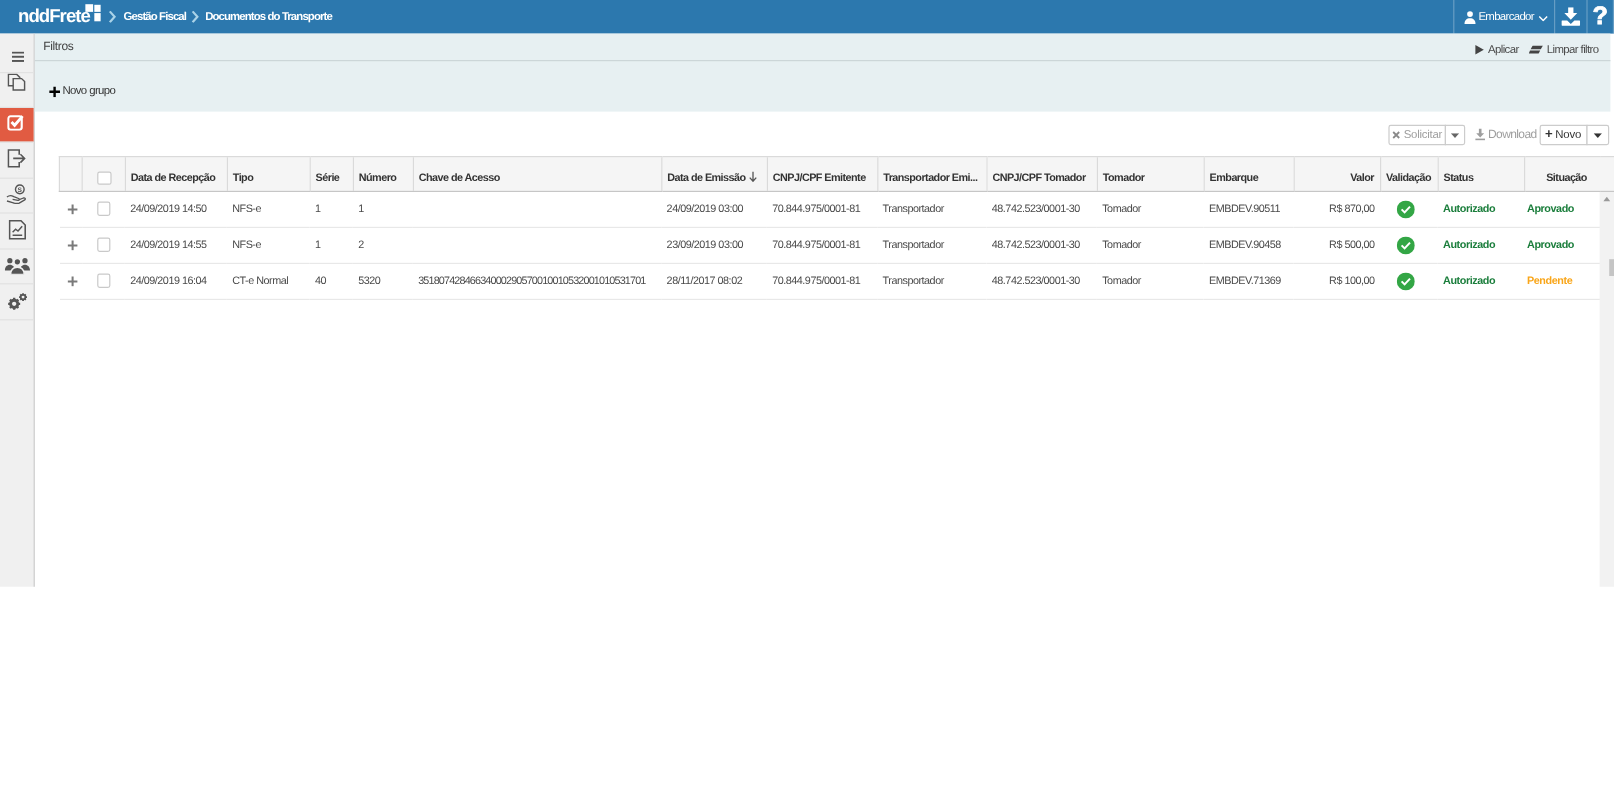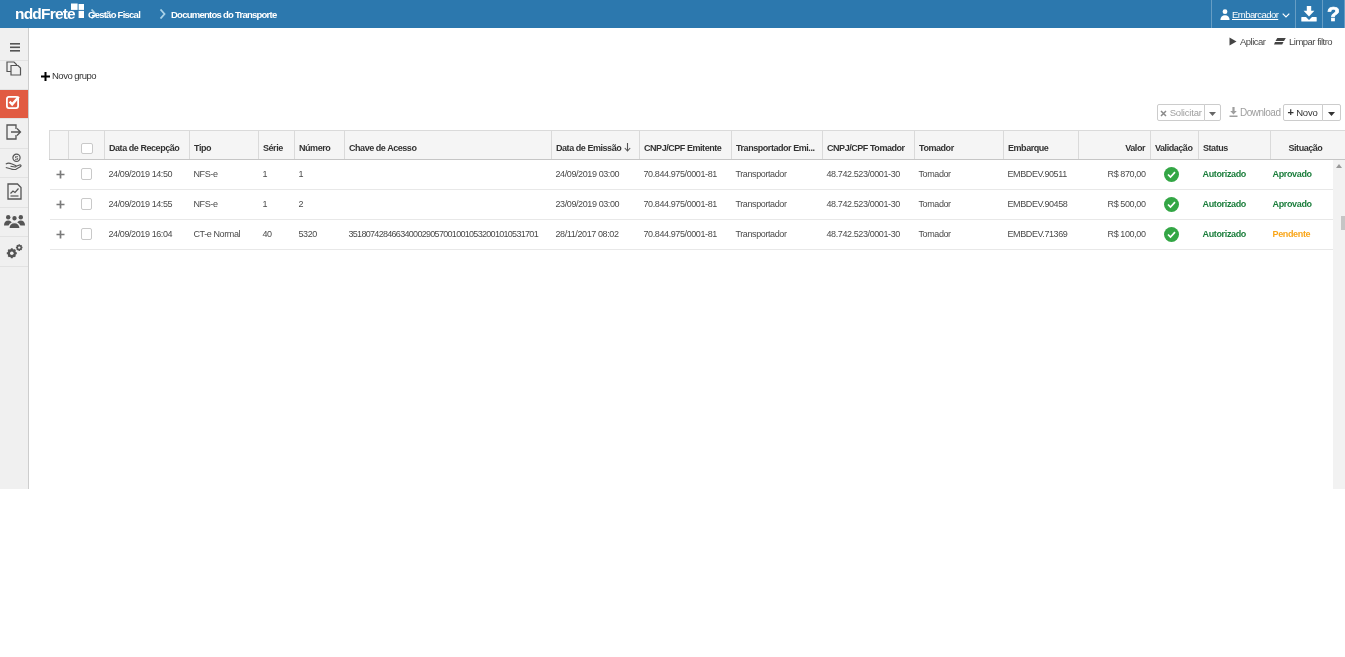--- a/index.html
+++ b/index.html
@@ -6,21 +6,21 @@
   html,body { width:1345px; height:657px; overflow:hidden; }
   body { font-family:"Liberation Sans", sans-serif; }
   #app { position:relative; width:1345px; height:489px; background:#fff; overflow:hidden; }
   .abs { position:absolute; }
 
   
   #topbar { left:0; top:0; width:1345px; height:28px; background:#2c78ae; }
   #logo { left:15px; top:4.5px; color:#fff; font-size:15.5px; font-weight:bold; letter-spacing:-0.8px; }
   .crumb { top:0; height:28px; line-height:29px; color:#fff; font-size:9.5px; font-weight:bold; letter-spacing:-0.75px; }
   .tdiv { top:0; width:1px; height:28px; background:rgba(255,255,255,0.28); }
-  #embText { left:1232px; top:0; height:28px; line-height:29px; color:#fff; font-size:9.5px; letter-spacing:-0.55px;text-decoration:underline; }
+  #embText { left:1232px; top:0; height:28px; line-height:29px; color:#fff; font-size:9.5px; letter-spacing:-0.55px; }
   #qmark { left:1327px; top:0; height:28px; line-height:28px; color:#fff; font-size:21px; font-weight:bold; -webkit-text-stroke:0.7px #fff; }
 
   
   #sidebar { left:0; top:28px; width:29px; height:627.5px; background:#f0f0f0; border-right:1px solid #cdcdcd; }
   .scell-sep { left:0; width:28px; height:1px; background:#e2e2e2; }
   #redtile { left:0; top:61.5px; width:28px; height:28px; background:#e15b42; }
 
   
   #filters { left:29px; top:28px; width:1312.5px; height:65px; background:#e7f0f2; }
   #filtrosLbl { left:7px; top:0; height:22.5px; line-height:24px; font-size:10px; color:#424242; letter-spacing:-0.3px; }
@@ -67,21 +67,21 @@
   <div id="topbar" class="abs"></div>
   <div id="logo" class="abs">nddFrete</div>
   <svg class="abs" style="left:71px; top:3px;" width="13" height="15" viewBox="0 0 13 15">
     <rect x="0" y="0.5" width="6.6" height="6.4" fill="#fff"></rect>
     <rect x="7.6" y="1" width="5.4" height="5.9" fill="#fff"></rect>
     <rect x="7.6" y="7.9" width="5.4" height="7.1" fill="#fff"></rect>
   </svg>
   <svg class="abs" style="left:90px; top:9px;" width="7" height="10" viewBox="0 0 7 10">
       <path d="M1.5 0.5 L5.5 5 L1.5 9.5" stroke="#aad3e8" stroke-width="1.8" fill="none"></path>
     </svg>
-  <div class="crumb abs" style="left:88px;">Gestão Fiscal</div>
+  <div class="crumb abs" style="left:103px;">Gestão Fiscal</div>
   <svg class="abs" style="left:159px; top:9px;" width="7" height="10" viewBox="0 0 7 10">
       <path d="M1.5 0.5 L5.5 5 L1.5 9.5" stroke="#aad3e8" stroke-width="1.8" fill="none"></path>
     </svg>
   <div class="crumb abs" style="left:171px;">Documentos do Transporte</div>
 
   <div class="tdiv abs" style="left:1211px;"></div>
   <div class="tdiv abs" style="left:1295px;"></div>
   <div class="tdiv abs" style="left:1322px;"></div>
   <div class="tdiv abs" style="left:1343.5px;"></div>
 
@@ -161,20 +161,24 @@
       </g>
       <circle cx="6.8" cy="10.2" r="1.8" fill="#f0f0f0"></circle>
       <circle cx="14.2" cy="4.6" r="2.7"></circle>
       <g stroke="#555" stroke-width="1.5">
         <path d="M14.2 1.3 L14.2 7.9 M10.9 4.6 L17.5 4.6 M11.9 2.3 L16.5 6.9 M11.9 6.9 L16.5 2.3"></path>
       </g>
       <circle cx="14.2" cy="4.6" r="1.2" fill="#f0f0f0"></circle>
     </g>
   </svg>
 
+  <div id="filters" class="abs">
+    <div id="filtersHead" class="abs"></div>
+    <div id="filtrosLbl" class="abs">Filtros</div>
+  </div>
 
   <svg class="abs" style="left:1229px; top:36.5px;" width="8" height="9" viewBox="0 0 8 9">
       <path d="M0.5 0.5 L7.5 4.5 L0.5 8.5 Z" fill="#444"></path>
     </svg>
   <div class="flt-act abs" style="left:1240px; top:30px;">Aplicar</div>
   <svg class="abs" style="left:1274px; top:38px;" width="12" height="7" viewBox="0 0 12 7">
     <path d="M3.3 0 L11.8 0 L10 3 L1.5 3 Z" fill="#444"></path>
     <path d="M1 4 L9.5 4 L8.2 6.5 L0 6.5 Z" fill="#444"></path>
   </svg>
   <div class="flt-act abs" style="left:1289px; top:30px;">Limpar filtro</div>

